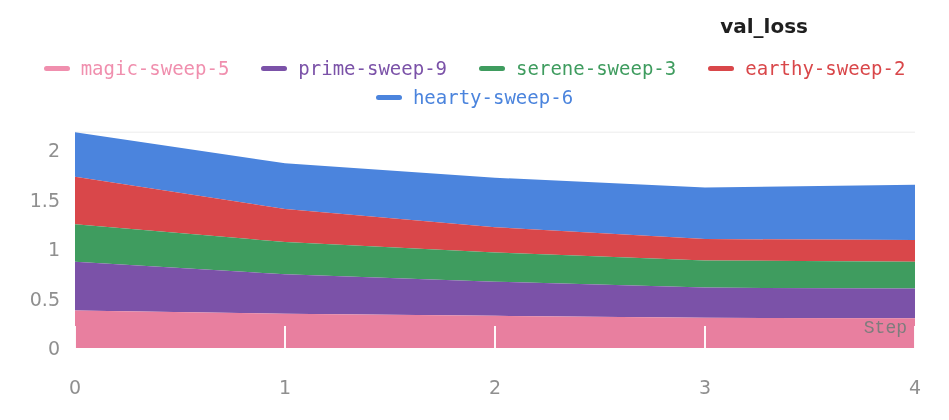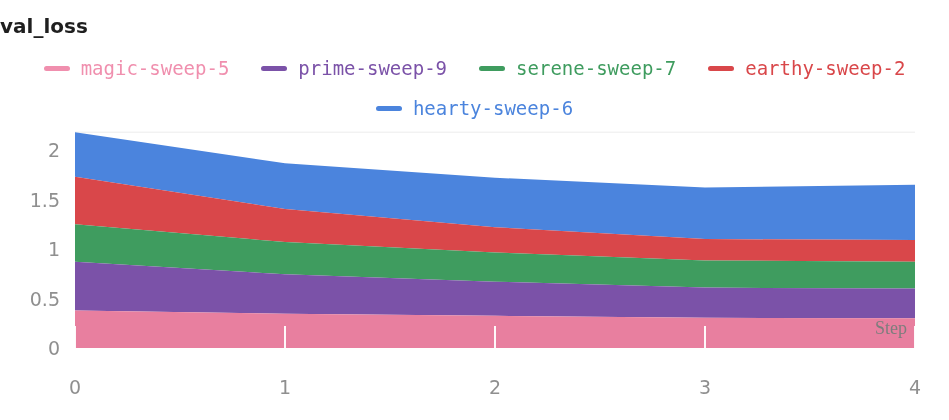--- a/index.html
+++ b/index.html
@@ -8,36 +8,36 @@
     background:#ffffff;
     font-family:"DejaVu Sans", sans-serif;
     overflow:hidden;
     position:relative;
   }
   #chart-root{position:absolute;inset:0;}
 
   .chart-title{
     position:absolute;
     top:14px;left:0;width:808px;
-    text-align:left;
+    text-align:right;
     font-family:"DejaVu Sans", sans-serif;
     font-size:20px;
     font-weight:700;
     color:#1f1f1f;
     letter-spacing:0px;
   }
 
   .legend{
     position:absolute;
     top:54px;left:0;width:949px;
     display:flex;
     flex-wrap:wrap;
     justify-content:center;
     align-items:center;
-    gap:12px;
+    gap:1px;
     font-family:"DejaVu Sans Mono", monospace;
   }
   .legend-row{
     width:949px;
     display:flex;
     justify-content:center;
     align-items:center;
   }
   .legend-item{
     display:flex;
@@ -86,21 +86,21 @@
   .x-tick{
     position:absolute;
     width:2px;
     background:#ffffff;
     opacity:.95;
   }
   .step-label{
     position:absolute;
     right:42px;
     top:318px;
-    font-family:Liberation Serif, serif;
+    font-family:Liberation Mono, monospace;
     font-size:18px;
     color:#7d7d7d;
   }
   svg{display:block;}
 </style>
 </head>
 <body>
 
 <div id="chart-root">
 
@@ -111,21 +111,21 @@
       <div class="legend-item">
         <span class="legend-swatch" style="background:#f08fae"></span>
         <span class="legend-label" style="color:#f08fae">magic-sweep-5</span>
       </div>
       <div class="legend-item">
         <span class="legend-swatch" style="background:#7b52a8"></span>
         <span class="legend-label" style="color:#7b52a8">prime-sweep-9</span>
       </div>
       <div class="legend-item">
         <span class="legend-swatch" style="background:#3f9c5f"></span>
-        <span class="legend-label" style="color:#3f9c5f">serene-sweep-7</span>
+        <span class="legend-label" style="color:#3f9c5f">serene-sweep-3</span>
       </div>
       <div class="legend-item">
         <span class="legend-swatch" style="background:#d9474a"></span>
         <span class="legend-label" style="color:#d9474a">earthy-sweep-2</span>
       </div>
     </div>
     <div class="legend-row">
       <div class="legend-item">
         <span class="legend-swatch" style="background:#4b84dd"></span>
         <span class="legend-label" style="color:#4b84dd">hearty-sweep-6</span>

